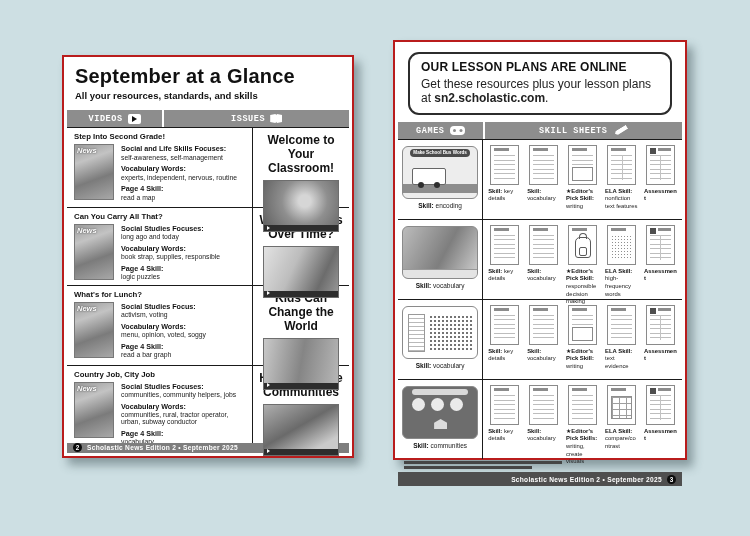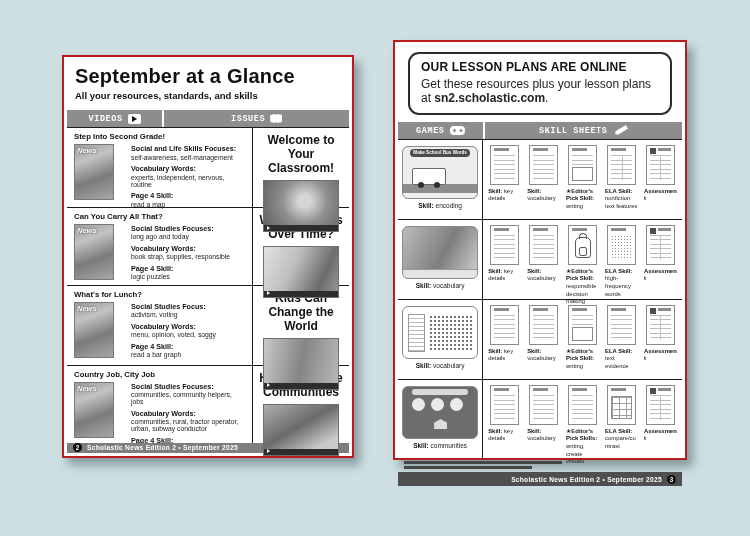--- a/index.html
+++ b/index.html
@@ -41,21 +41,21 @@
     clip-path:polygon(0 50%,16% 0,100% 0,100% 100%,16% 100%);}
 
   
   .irow{display:flex;border-top:1.5px solid #1a1a1a;min-height:77px;}
   .issue-cell{width:66%;border-right:1.5px solid #1a1a1a;padding:4px 7px 3px;box-sizing:border-box;}
   .issue-title{font-size:7.8px;font-weight:bold;margin-bottom:3px;color:#111;}
   .issue-body{display:flex;}
   .cover{width:38px;height:54px;border:1px solid #777;flex:none;position:relative;
     background:linear-gradient(160deg,#9c9c9c,#c3c3c3 28%,#7b7b7b 62%,#a8a8a8);}
   .cover .mast{position:absolute;top:1px;left:2px;color:#fff;font-weight:bold;font-style:italic;font-size:7.5px;text-shadow:0 0 2px #333;}
-  .issue-details{margin-left:17px;flex:1;}
+  .issue-details{margin-left:7px;flex:1;}
   .blk{margin-bottom:3.5px;}
   .blk .lab{font-size:7.2px;font-weight:bold;color:#111;display:block;}
   .blk .val{font-size:6.8px;color:#222;display:block;margin-top:.5px;}
 
   .video-cell{width:34%;padding:5px 4px;box-sizing:border-box;text-align:center;}
   .video-title{font-size:12px;font-weight:bold;color:#111;}
   .vthumb{width:74px;height:50px;margin:5px auto 0;border:1px solid #6e6e6e;position:relative;}
   .vthumb::after{content:"";position:absolute;left:0;right:0;bottom:0;height:6px;background:#2d2d2d;}
   .vthumb::before{content:"";position:absolute;left:3px;bottom:1.5px;z-index:1;
     border-left:3.5px solid #fff;border-top:2px solid transparent;border-bottom:2px solid transparent;}

